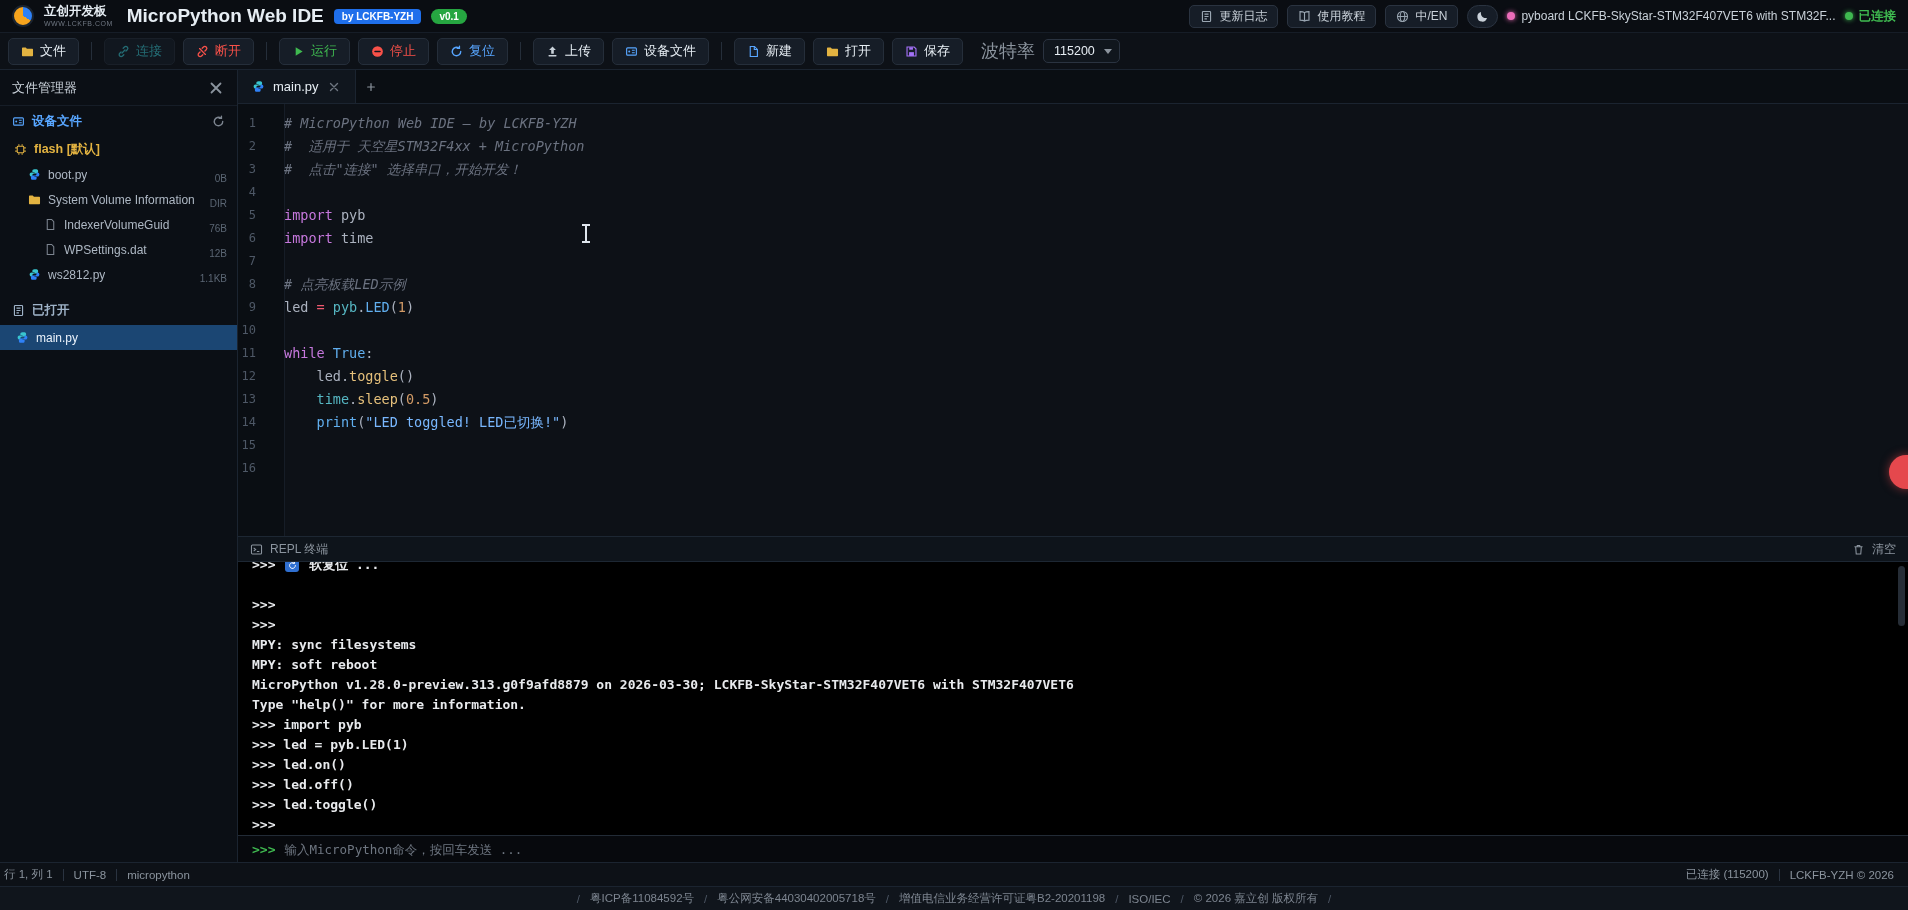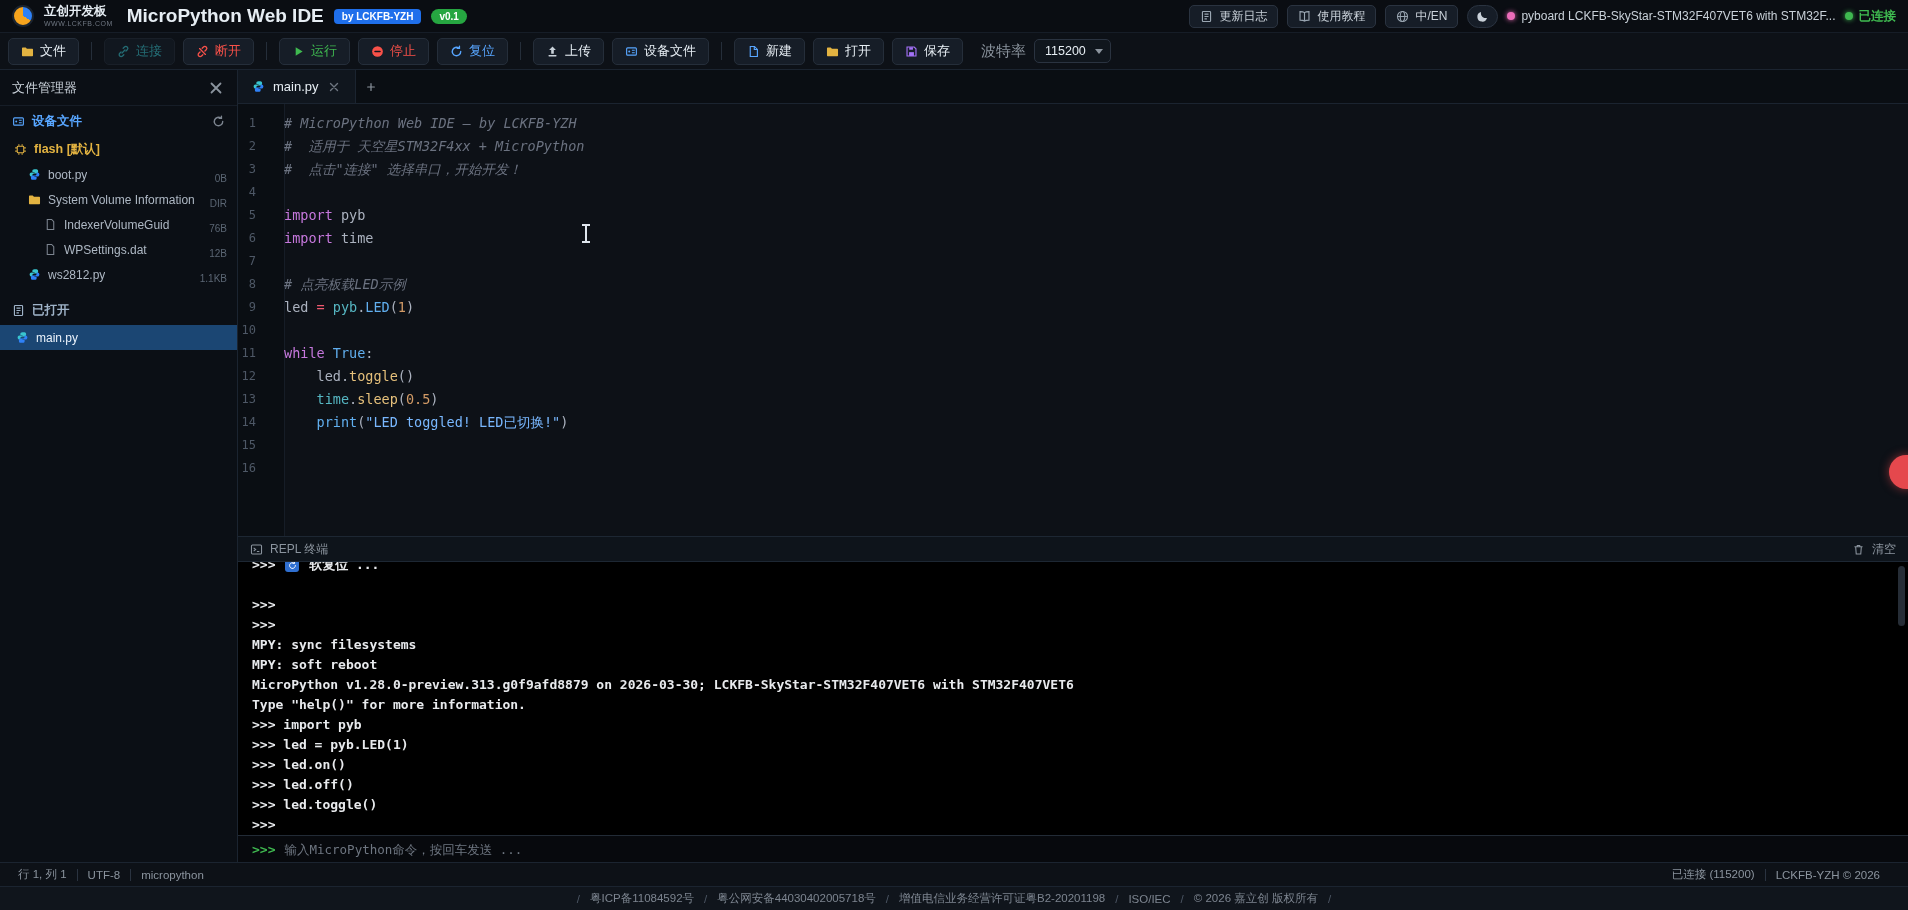--- a/index.html
+++ b/index.html
@@ -28,21 +28,21 @@
   .dot-pink { background:#ec6cb9; box-shadow:0 0 5px #ec6cb9; }
   .dot-green { background:#3fb950; box-shadow:0 0 5px #3fb950; }
   .conn-ok { color:#3fb950; font-size:12.5px; font-weight:bold; display:flex; align-items:center; gap:6px; }
 
   
   .toolbar { height:37px; background:#0d1117; border-bottom:1px solid #1b2430; display:flex; align-items:center; padding:0 8px; gap:8px; flex:none; }
   .tbtn { display:inline-flex; align-items:center; gap:6px; background:#161d27; border:1px solid #252e3a; border-radius:5px; padding:0 12px; height:27px; font-size:13px; cursor:pointer; color:#e6edf3; }
   .tbtn.disabled { opacity:.5; }
   .tsep { width:1px; height:18px; background:#252e3a; margin:0 4px; flex:none; }
   .baud { display:flex; align-items:center; gap:8px; margin-left:10px; }
-  .baud-label { font-size:15px; color:#8b949e; }
+  .baud-label { font-size:18px; color:#8b949e; }
   .select-wrap { position:relative; }
   .select-wrap select { appearance:none; -webkit-appearance:none; background:#10161d; color:#e6edf3; border:1px solid #2a3340; border-radius:5px; padding:4px 24px 4px 10px; font-size:12.5px; font-family:inherit; }
   .select-wrap::after { content:""; position:absolute; right:8px; top:50%; margin-top:-2px; border-left:4px solid transparent; border-right:4px solid transparent; border-top:5px solid #8b949e; pointer-events:none; }
 
   
   .main { flex:1; display:flex; min-height:0; }
   .sidebar { width:238px; flex:none; background:#0b0f15; border-right:1px solid #1b2430; display:flex; flex-direction:column; }
   .side-header { height:36px; display:flex; align-items:center; justify-content:space-between; padding:0 12px; font-size:13px; color:#c9d1d9; border-bottom:1px solid #161d27; flex:none; }
   .xbtn { width:18px; height:18px; color:#8b949e; cursor:pointer; display:flex; align-items:center; justify-content:center; }
   .section-row { height:30px; display:flex; align-items:center; gap:7px; padding:0 12px; font-size:12.5px; flex:none; }
@@ -93,21 +93,21 @@
   .term-line.clipped { margin-top:-9px; display:flex; align-items:center; }
   .sr-icon { width:14px; height:14px; background:#2f6fd0; border-radius:3px; display:inline-flex; align-items:center; justify-content:center; color:#fff; margin:0 2px; flex:none; }
   .sr-icon svg { width:9px; height:9px; }
   .term-scroll { position:absolute; right:3px; top:4px; width:7px; height:60px; background:#262d36; border-radius:4px; }
   .repl-input { height:27px; background:#07090d; border-top:1px solid #222b36; display:flex; align-items:center; gap:9px; padding:0 14px; flex:none; }
   .prompt { color:#3fb950; font-family:"DejaVu Sans Mono","Liberation Mono",monospace; font-size:13px; font-weight:bold; }
   .repl-input input { flex:1; background:transparent; border:none; outline:none; color:#c9d1d9; font-family:"DejaVu Sans Mono","Liberation Mono",monospace; font-size:12.5px; }
   .repl-input input::placeholder { color:#6e7681; }
 
   
-  .statusbar { height:24px; background:#0d1117; border-top:1px solid #1b2430; display:flex; align-items:center; justify-content:space-between; padding:0 18px; font-size:11.5px; color:#8b949e; flex:none; }
+  .statusbar { height:24px; background:#0d1117; border-top:1px solid #1b2430; display:flex; align-items:center; justify-content:space-between; padding:0 4px; font-size:11.5px; color:#8b949e; flex:none; }
   .sb-group { display:flex; align-items:center; }
   .sb-item { padding:0 10px; border-left:1px solid #2a3340; }
   .sb-item:first-child { border-left:none; padding-left:0; }
   .footer { height:24px; background:#10151c; border-top:1px solid #1b2430; display:flex; align-items:center; justify-content:center; font-size:11.5px; color:#7d8590; flex:none; }
   .fitem { padding:0 4px; cursor:pointer; }
   .fdiv { color:#4e5866; padding:0 6px; }
 
   .fab { position:absolute; right:-15px; top:455px; width:34px; height:34px; border-radius:50%; background:#e5484d; box-shadow:0 0 10px rgba(229,72,77,.55); z-index:10; }
 </style>
 </head>

